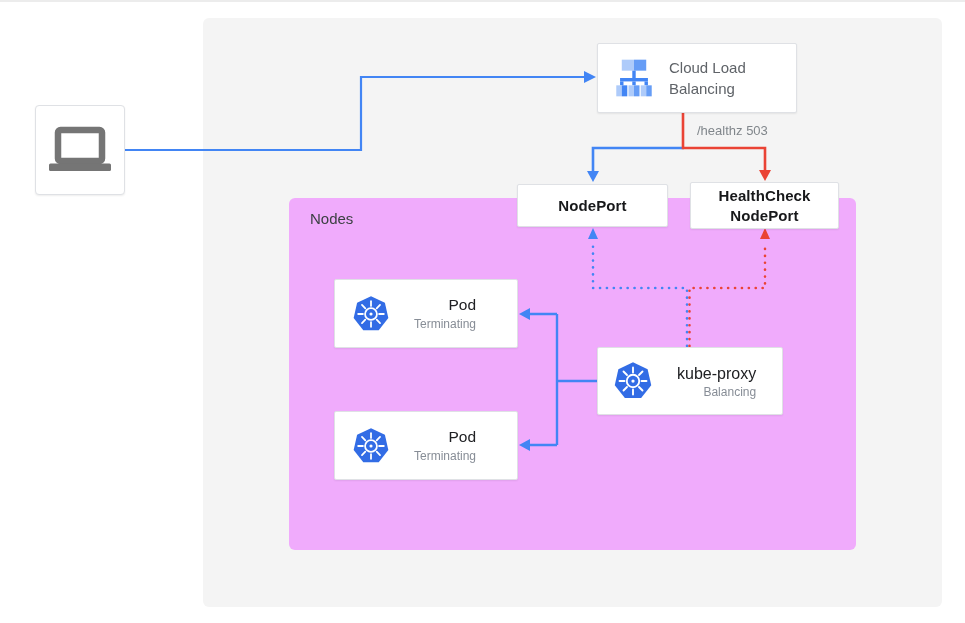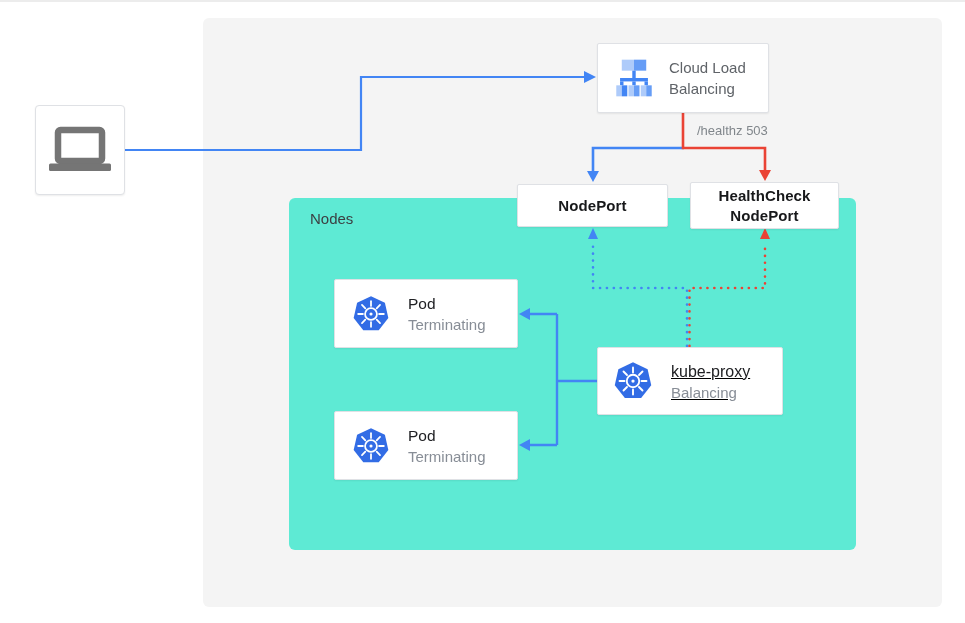--- a/index.html
+++ b/index.html
@@ -1,40 +1,40 @@
 <!DOCTYPE html>
 <html><head>
 <meta charset="utf-8">
 <style>
   html,body{margin:0;padding:0;background:#fff;}
   .page{
     position:relative;width:965px;height:623px;background:#ffffff;overflow:hidden;
     font-family:"Liberation Sans", sans-serif;border-top:2px solid #ececec;box-sizing:border-box;
   }
   .panel{position:absolute;left:203px;top:16px;width:739px;height:589px;background:#f4f4f4;border-radius:6px;}
-  .nodes{position:absolute;left:289px;top:196px;width:567px;height:352px;background:#5eead4;border-radius:6px;}
+  .nodes{position:absolute;left:289px;top:196px;width:567px;height:352px;background:#f0abfc;border-radius:6px;}
   .nodes-label{position:absolute;left:21px;top:12px;font-size:15px;color:#3c4043;}
   .connectors{position:absolute;left:0;top:0;width:965px;height:623px;pointer-events:none;}
   .box{position:absolute;background:#ffffff;border:1px solid #dfe1e5;border-radius:2px;
        box-shadow:0 1px 2px rgba(0,0,0,0.07);box-sizing:border-box;display:flex;align-items:center;}
   .client{left:35px;top:103px;width:90px;height:90px;border-radius:4px;justify-content:center;}
-  .clb{left:597px;top:41px;width:172px;height:70px;padding-left:13px;}
+  .clb{left:597px;top:41px;width:200px;height:70px;padding-left:13px;}
   .clb-label{margin-left:12px;font-size:15px;line-height:1.4;color:#5f6368;width:92px;}
   .healthz{position:absolute;left:697px;top:121px;font-size:13px;font-weight:normal;color:#80868b;}
   .portbox{justify-content:center;text-align:center;font-weight:bold;font-size:15px;color:#17181a;letter-spacing:0.1px;}
   .nodeport{left:517px;top:182px;width:151px;height:43px;}
   .healthcheck{left:690px;top:180px;width:149px;height:47px;flex-direction:column;line-height:1.3;}
   .podbox{padding-left:17px;}
   .pod1{left:334px;top:277px;width:184px;height:69px;}
   .pod2{left:334px;top:409px;width:184px;height:69px;}
-  .kproxy{left:597px;top:345px;width:186px;height:68px;padding-left:15px;text-decoration:underline;}
+  .kproxy{left:597px;top:345px;width:186px;height:68px;padding-left:15px;}
   .icon-wrap{flex:0 0 auto;display:flex;align-items:center;justify-content:center;}
-  .two-line{margin-left:18px;display:flex;flex-direction:column;}
+  .two-line{margin-left:24px;display:flex;flex-direction:column;text-align:right;}
   .two-line .t1{font-size:15.5px;color:#202124;line-height:1.45;}
-  .two-line .t2{font-size:15px;color:#878d96;line-height:1.3;}
+  .two-line .t2{font-size:12px;color:#878d96;line-height:1.3;}
   .kproxy .t1{font-size:16px;}
 </style>
 </head>
 <body>
 
 <svg width="0" height="0" style="position:absolute">
   <defs>
     <g id="k8s-sym">
       <polygon points="16,1 27.7,6.6 30.6,19.3 22.5,29.6 9.5,29.6 1.4,19.3 4.3,6.6" fill="#326ce5"></polygon>
       <circle cx="16" cy="16" r="5" fill="none" stroke="#ffffff" stroke-width="1.5"></circle>

